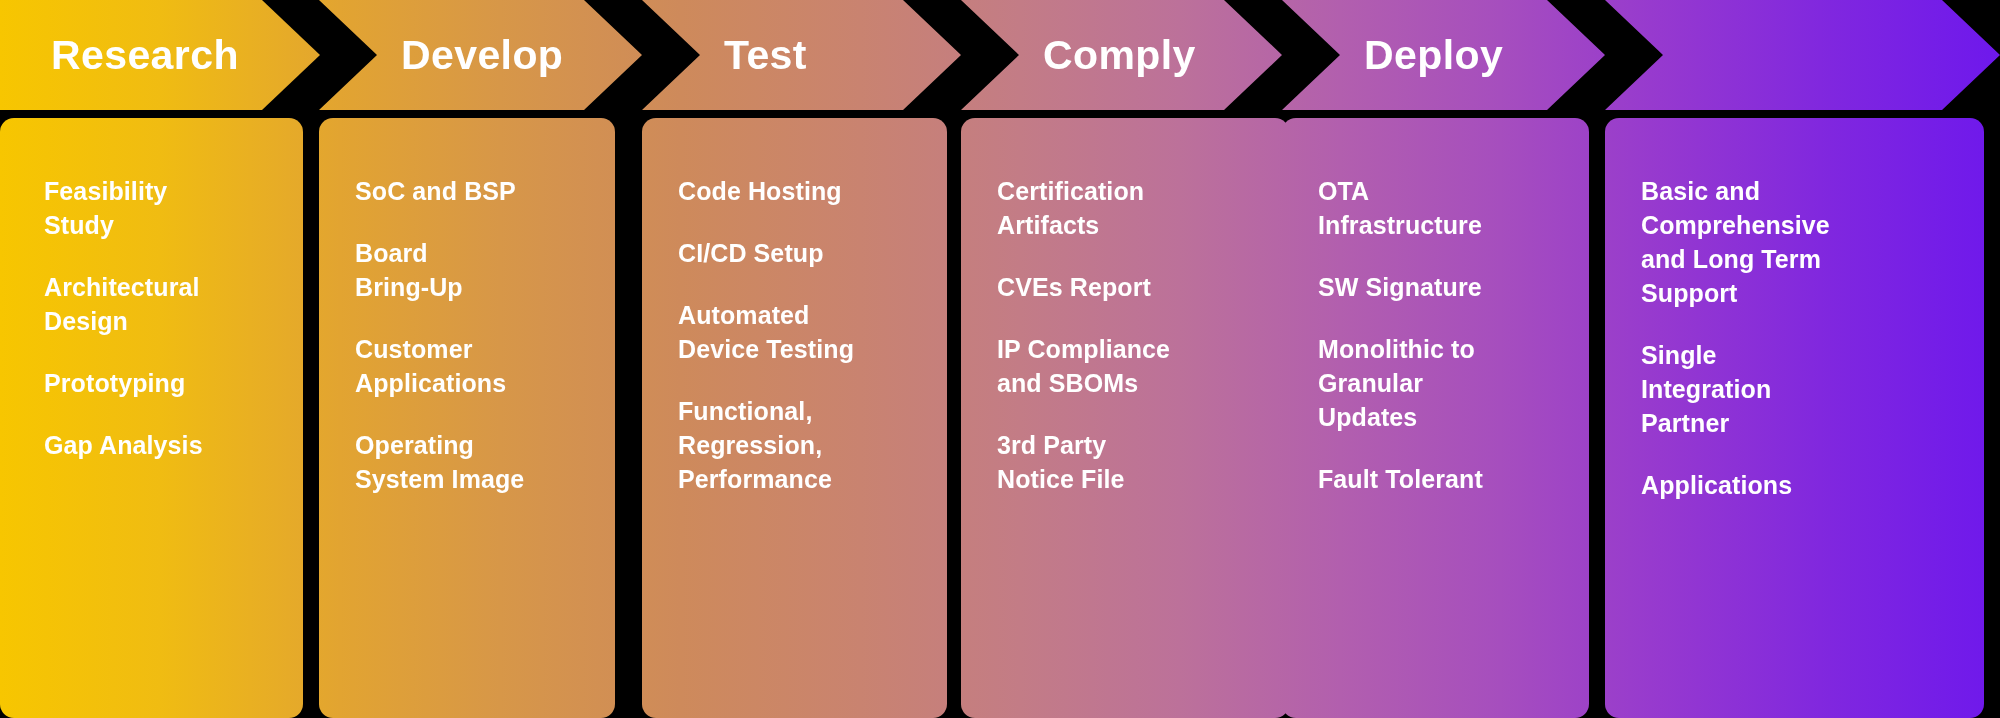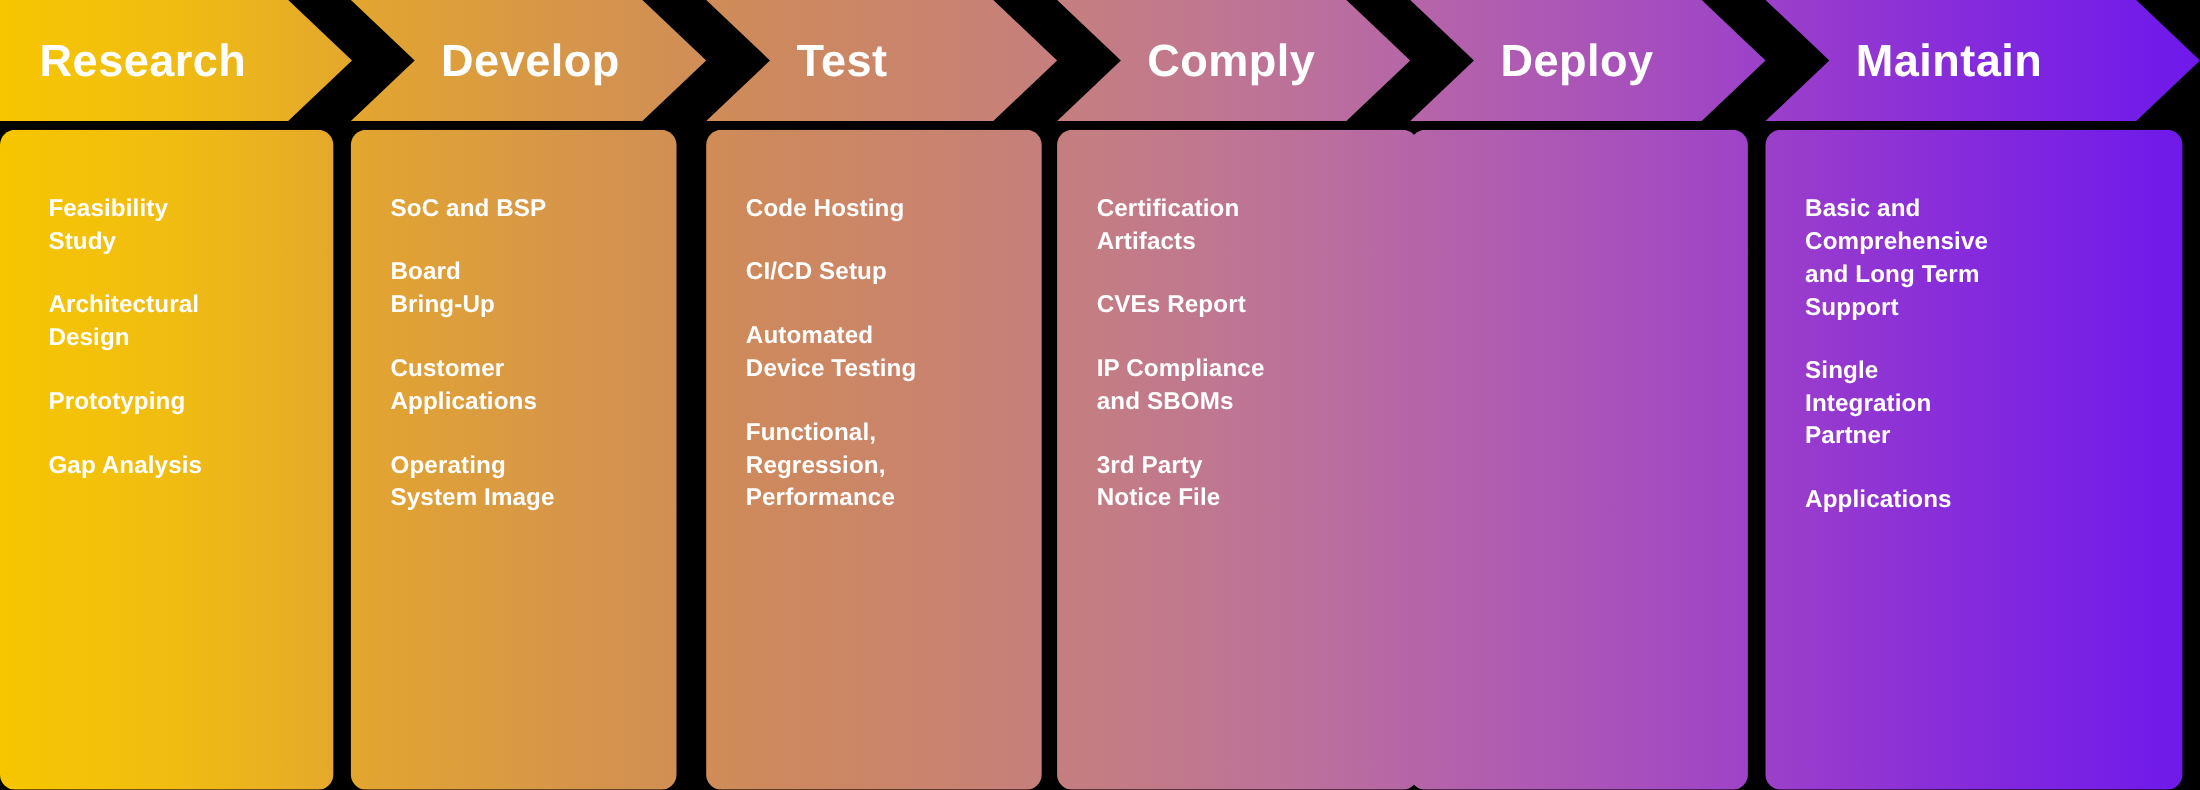--- a/index.html
+++ b/index.html
@@ -105,58 +105,57 @@
   }
 
   .card-inner {
     position:relative;
     z-index:2;
     padding:56px 0 0 0;
   }
 
   .item {
     color:#FFFFFF;
-    font-size:22px;
+    font-size:25px;
     font-weight:700;
     line-height:1.36;
     margin-bottom:28px;
     white-space:pre-line;
     letter-spacing:.1px;
   }
   .item:last-child { margin-bottom:0; }
 </style>
 </head>
 <body>
 
 <div id="board">
 
   <div class="header-row">
       <div class="chev" style="left: 0px; width: 320px; clip-path: polygon(0px 0px, 0px 100%, calc(100% - 58px) 100%, 100% 50%, calc(100% - 58px) 0px);">
         <div class="chev-fill" style="background: linear-gradient(90deg, rgb(247, 198, 0) 0%, rgb(240, 188, 18) 8%, rgb(226, 164, 49) 17%, rgb(215, 151, 72) 25%, rgb(206, 138, 91) 34%, rgb(201, 131, 112) 43%, rgb(195, 124, 134) 51%, rgb(188, 113, 154) 59%, rgb(178, 95, 174) 67%, rgb(166, 78, 190) 75%, rgb(150, 57, 207) 83%, rgb(129, 40, 222) 91%, rgb(110, 24, 236) 100%); transform: translateX(0px);"></div>
-        <span class="chev-label" style="margin-left: 36px;">Research</span>
+        <span class="chev-label" style="margin-left: 51px;">Research</span>
       </div>
       <div class="chev" style="left: 319px; width: 323px; clip-path: polygon(0px 0px, 58px 50%, 0px 100%, calc(100% - 58px) 100%, 100% 50%, calc(100% - 58px) 0px);">
         <div class="chev-fill" style="background: linear-gradient(90deg, rgb(247, 198, 0) 0%, rgb(240, 188, 18) 8%, rgb(226, 164, 49) 17%, rgb(215, 151, 72) 25%, rgb(206, 138, 91) 34%, rgb(201, 131, 112) 43%, rgb(195, 124, 134) 51%, rgb(188, 113, 154) 59%, rgb(178, 95, 174) 67%, rgb(166, 78, 190) 75%, rgb(150, 57, 207) 83%, rgb(129, 40, 222) 91%, rgb(110, 24, 236) 100%); transform: translateX(-319px);"></div>
         <span class="chev-label" style="margin-left: 82px;">Develop</span>
       </div>
       <div class="chev" style="left: 642px; width: 319px; clip-path: polygon(0px 0px, 58px 50%, 0px 100%, calc(100% - 58px) 100%, 100% 50%, calc(100% - 58px) 0px);">
         <div class="chev-fill" style="background: linear-gradient(90deg, rgb(247, 198, 0) 0%, rgb(240, 188, 18) 8%, rgb(226, 164, 49) 17%, rgb(215, 151, 72) 25%, rgb(206, 138, 91) 34%, rgb(201, 131, 112) 43%, rgb(195, 124, 134) 51%, rgb(188, 113, 154) 59%, rgb(178, 95, 174) 67%, rgb(166, 78, 190) 75%, rgb(150, 57, 207) 83%, rgb(129, 40, 222) 91%, rgb(110, 24, 236) 100%); transform: translateX(-642px);"></div>
         <span class="chev-label" style="margin-left: 82px;">Test</span>
       </div>
       <div class="chev" style="left: 961px; width: 321px; clip-path: polygon(0px 0px, 58px 50%, 0px 100%, calc(100% - 58px) 100%, 100% 50%, calc(100% - 58px) 0px);">
         <div class="chev-fill" style="background: linear-gradient(90deg, rgb(247, 198, 0) 0%, rgb(240, 188, 18) 8%, rgb(226, 164, 49) 17%, rgb(215, 151, 72) 25%, rgb(206, 138, 91) 34%, rgb(201, 131, 112) 43%, rgb(195, 124, 134) 51%, rgb(188, 113, 154) 59%, rgb(178, 95, 174) 67%, rgb(166, 78, 190) 75%, rgb(150, 57, 207) 83%, rgb(129, 40, 222) 91%, rgb(110, 24, 236) 100%); transform: translateX(-961px);"></div>
         <span class="chev-label" style="margin-left: 82px;">Comply</span>
       </div>
       <div class="chev" style="left: 1282px; width: 323px; clip-path: polygon(0px 0px, 58px 50%, 0px 100%, calc(100% - 58px) 100%, 100% 50%, calc(100% - 58px) 0px);">
         <div class="chev-fill" style="background: linear-gradient(90deg, rgb(247, 198, 0) 0%, rgb(240, 188, 18) 8%, rgb(226, 164, 49) 17%, rgb(215, 151, 72) 25%, rgb(206, 138, 91) 34%, rgb(201, 131, 112) 43%, rgb(195, 124, 134) 51%, rgb(188, 113, 154) 59%, rgb(178, 95, 174) 67%, rgb(166, 78, 190) 75%, rgb(150, 57, 207) 83%, rgb(129, 40, 222) 91%, rgb(110, 24, 236) 100%); transform: translateX(-1282px);"></div>
         <span class="chev-label" style="margin-left: 82px;">Deploy</span>
       </div>
       <div class="chev" style="left: 1605px; width: 395px; clip-path: polygon(0px 0px, 58px 50%, 0px 100%, calc(100% - 58px) 100%, 100% 50%, calc(100% - 58px) 0px);">
         <div class="chev-fill" style="background: linear-gradient(90deg, rgb(247, 198, 0) 0%, rgb(240, 188, 18) 8%, rgb(226, 164, 49) 17%, rgb(215, 151, 72) 25%, rgb(206, 138, 91) 34%, rgb(201, 131, 112) 43%, rgb(195, 124, 134) 51%, rgb(188, 113, 154) 59%, rgb(178, 95, 174) 67%, rgb(166, 78, 190) 75%, rgb(150, 57, 207) 83%, rgb(129, 40, 222) 91%, rgb(110, 24, 236) 100%); transform: translateX(-1605px);"></div>
-        <span class="chev-label" style="margin-left: 82px;">Maintain</span>
       </div>
     </div>
   <div class="body-row">
       <div class="card" style="left: 0px; width: 303px;">
         <div class="card-fill" style="background: linear-gradient(90deg, rgb(247, 198, 0) 0%, rgb(240, 188, 18) 8%, rgb(226, 164, 49) 17%, rgb(215, 151, 72) 25%, rgb(206, 138, 91) 34%, rgb(201, 131, 112) 43%, rgb(195, 124, 134) 51%, rgb(188, 113, 154) 59%, rgb(178, 95, 174) 67%, rgb(166, 78, 190) 75%, rgb(150, 57, 207) 83%, rgb(129, 40, 222) 91%, rgb(110, 24, 236) 100%); transform: translateX(0px);"></div>
         <div class="card-inner" style="padding-left: 44px; padding-right: 14px;">
           <div class="item">Feasibility
 Study</div>
           <div class="item">Architectural
 Design</div>
@@ -195,20 +194,29 @@
 Artifacts</div>
           <div class="item">CVEs Report</div>
           <div class="item">IP Compliance
 and SBOMs</div>
           <div class="item">3rd Party
 Notice File</div>
         </div>
       </div>
       <div class="card" style="left: 1282px; width: 307px;">
         <div class="card-fill" style="background: linear-gradient(90deg, rgb(247, 198, 0) 0%, rgb(240, 188, 18) 8%, rgb(226, 164, 49) 17%, rgb(215, 151, 72) 25%, rgb(206, 138, 91) 34%, rgb(201, 131, 112) 43%, rgb(195, 124, 134) 51%, rgb(188, 113, 154) 59%, rgb(178, 95, 174) 67%, rgb(166, 78, 190) 75%, rgb(150, 57, 207) 83%, rgb(129, 40, 222) 91%, rgb(110, 24, 236) 100%); transform: translateX(-1282px);"></div>
+        <div class="card-inner" style="padding-left: 36px; padding-right: 14px;">
+          <div class="item">OTA
+Infrastructure</div>
+          <div class="item">SW Signature</div>
+          <div class="item">Monolithic to
+Granular
+Updates</div>
+          <div class="item">Fault Tolerant</div>
+        </div>
       </div>
       <div class="card" style="left: 1605px; width: 379px;">
         <div class="card-fill" style="background: linear-gradient(90deg, rgb(247, 198, 0) 0%, rgb(240, 188, 18) 8%, rgb(226, 164, 49) 17%, rgb(215, 151, 72) 25%, rgb(206, 138, 91) 34%, rgb(201, 131, 112) 43%, rgb(195, 124, 134) 51%, rgb(188, 113, 154) 59%, rgb(178, 95, 174) 67%, rgb(166, 78, 190) 75%, rgb(150, 57, 207) 83%, rgb(129, 40, 222) 91%, rgb(110, 24, 236) 100%); transform: translateX(-1605px);"></div>
         <div class="card-inner" style="padding-left: 36px; padding-right: 14px;">
           <div class="item">Basic and
 Comprehensive
 and Long Term
 Support</div>
           <div class="item">Single
 Integration

